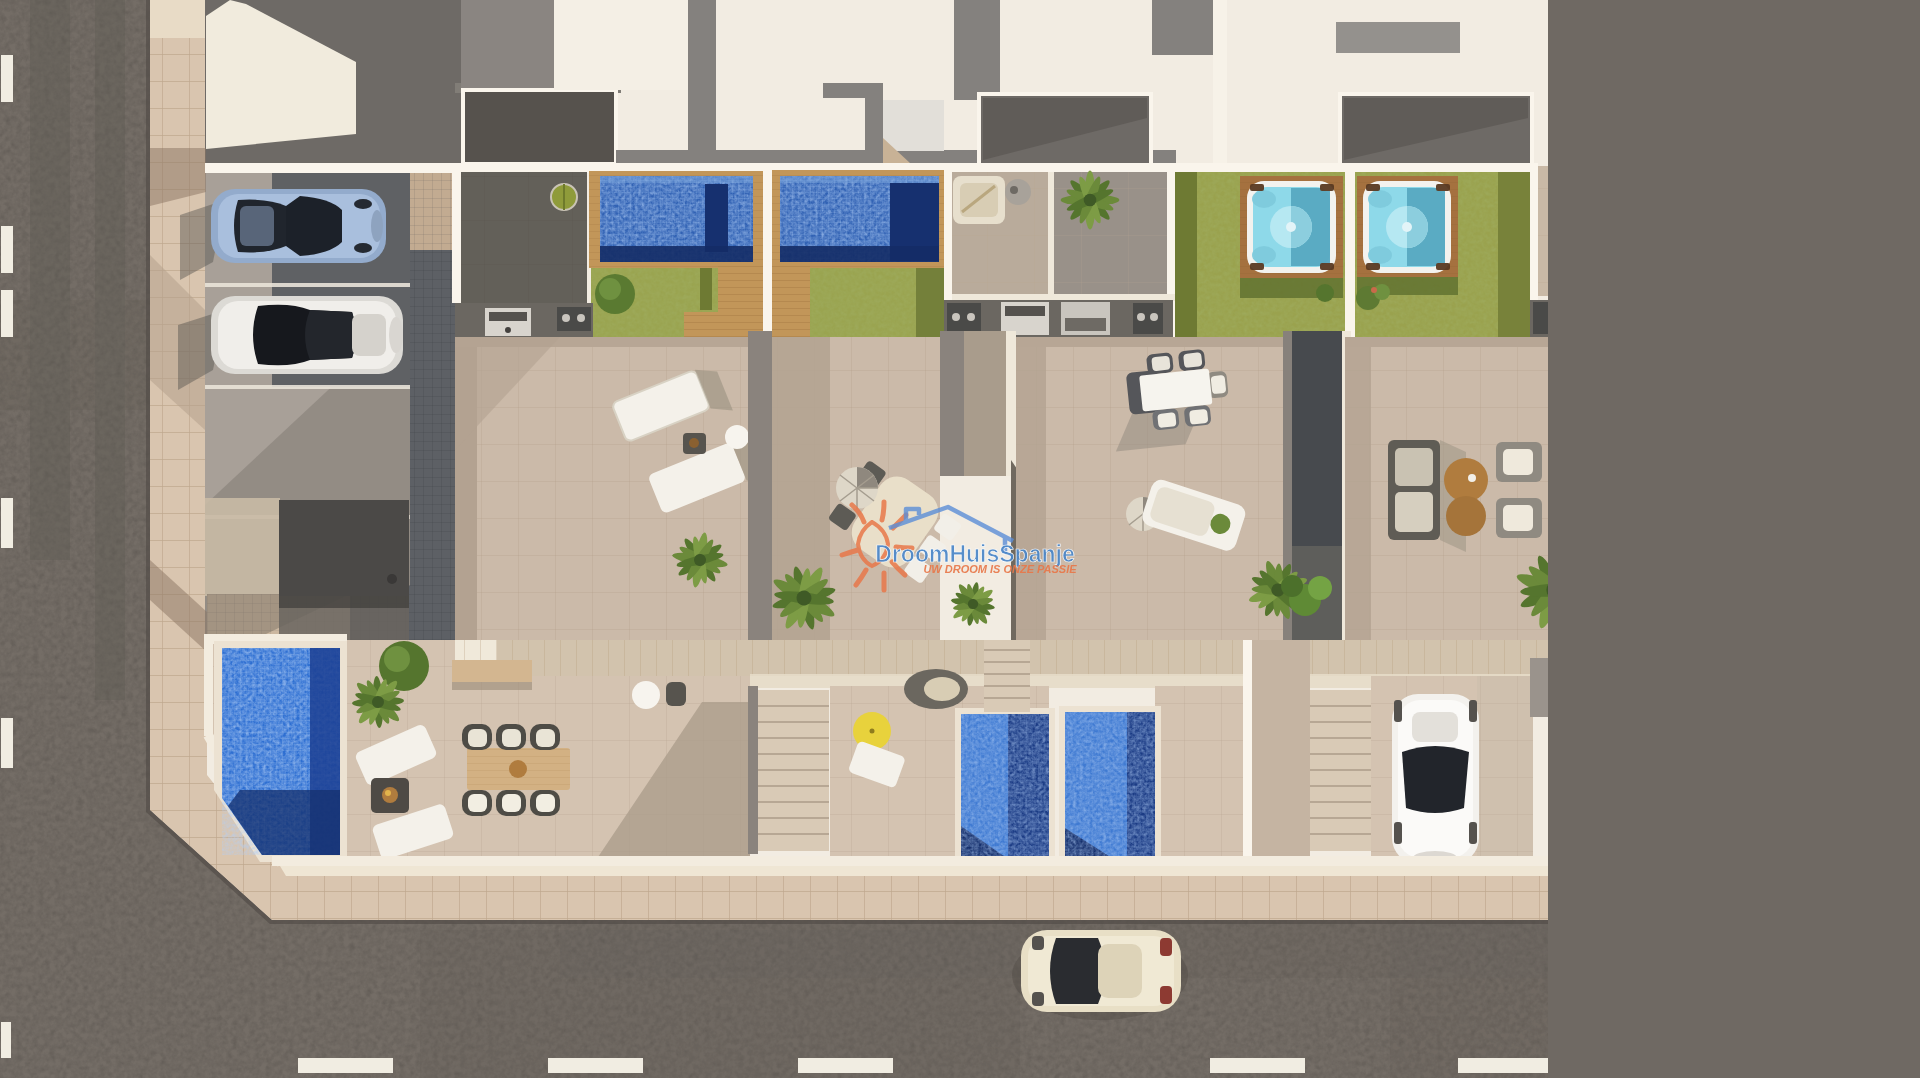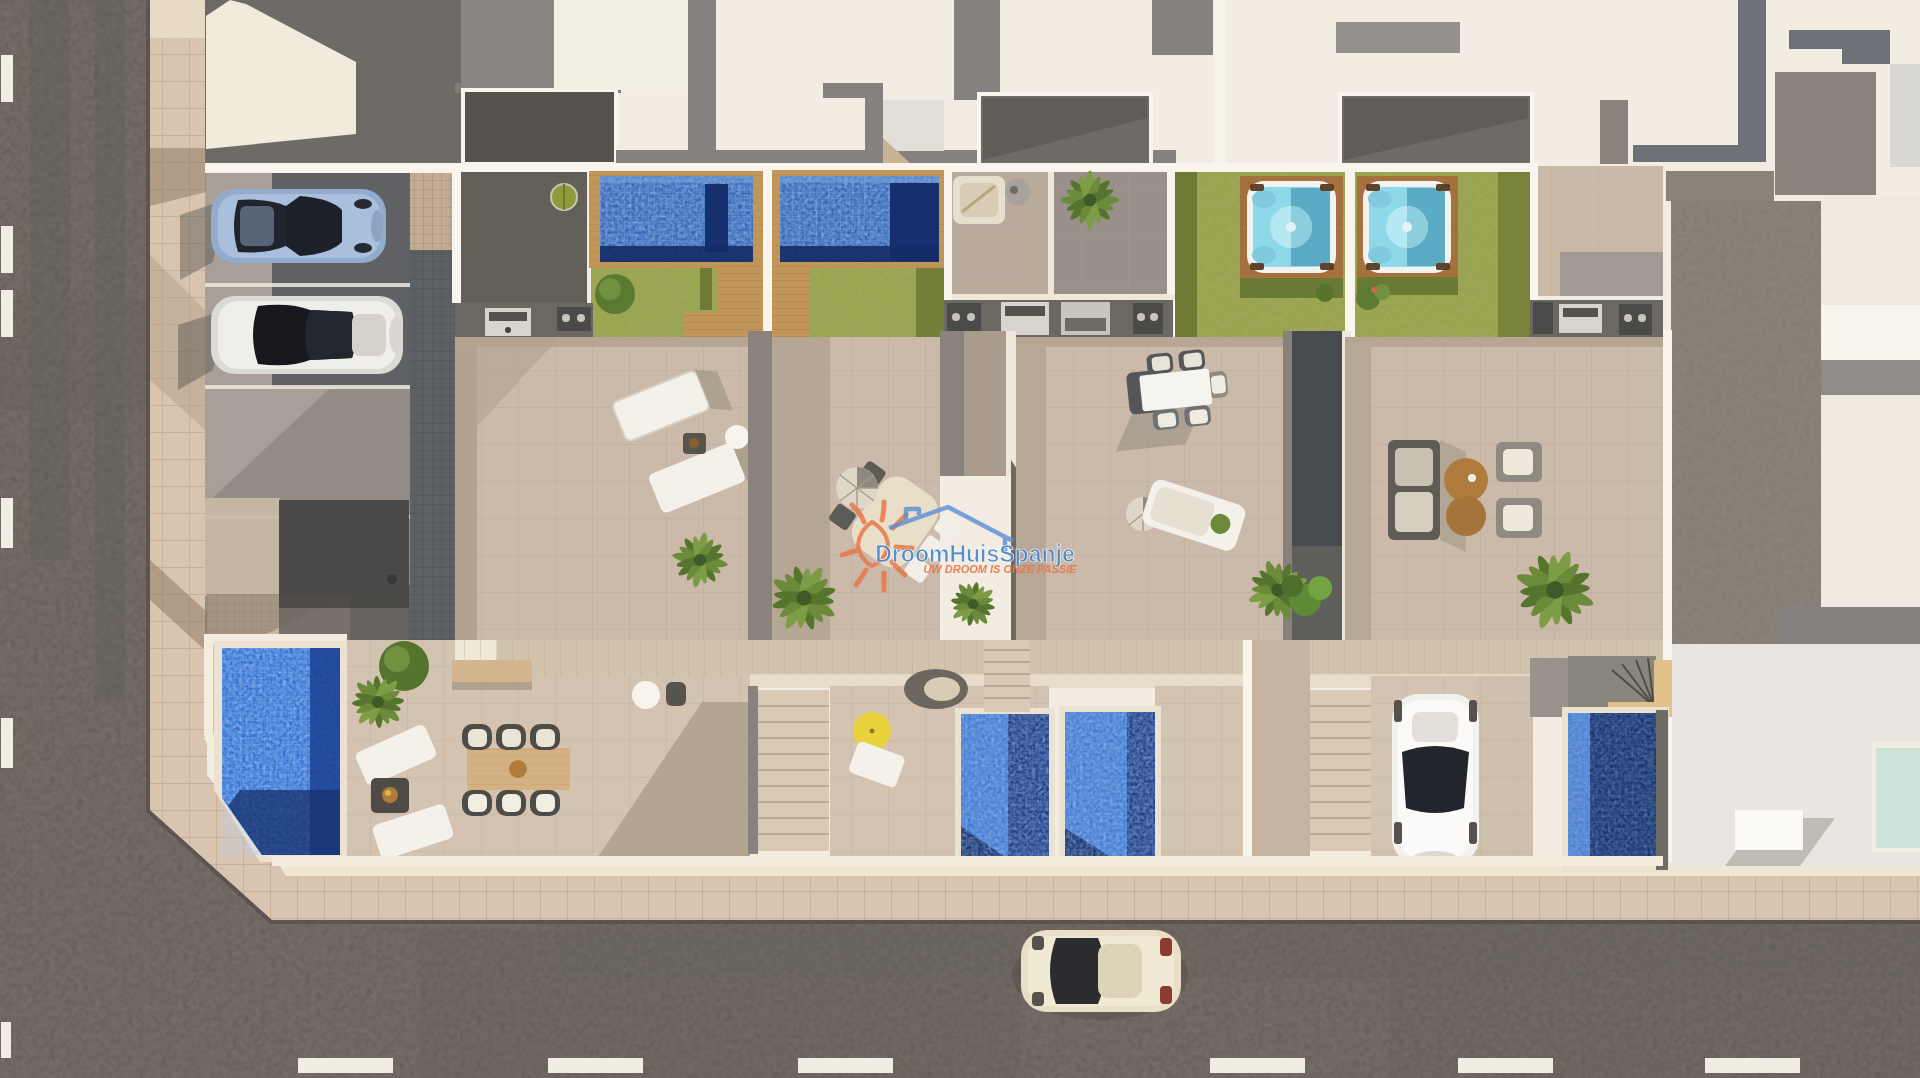--- a/index.html
+++ b/index.html
@@ -1,16 +1,16 @@
 <!DOCTYPE html>
 <html><head>
 <meta charset="utf-8">
 <style>
 html,body{margin:0;padding:0;background:#6f6963;}
-#scene{position:relative;width:1920px;height:1078px;overflow:hidden;font-family:"Liberation Sans",sans-serif;}
+#scene{position:relative;width:1548px;height:1078px;overflow:hidden;font-family:"Liberation Sans",sans-serif;}
 </style>
 </head>
 <body>
 <div id="scene">
 <svg width="1920" height="1078" viewBox="0 0 1920 1078">
 <defs>
 <filter id="roadN" x="0" y="0" width="100%" height="100%">
 <feTurbulence type="fractalNoise" baseFrequency="0.18" numOctaves="3" seed="7" stitchTiles="stitch"></feTurbulence>
 <feColorMatrix type="matrix" values="0 0 0 0 0  0 0 0 0 0  0 0 0 0 0  0.9 0.9 0.9 0 -1.05"></feColorMatrix>
 </filter>

